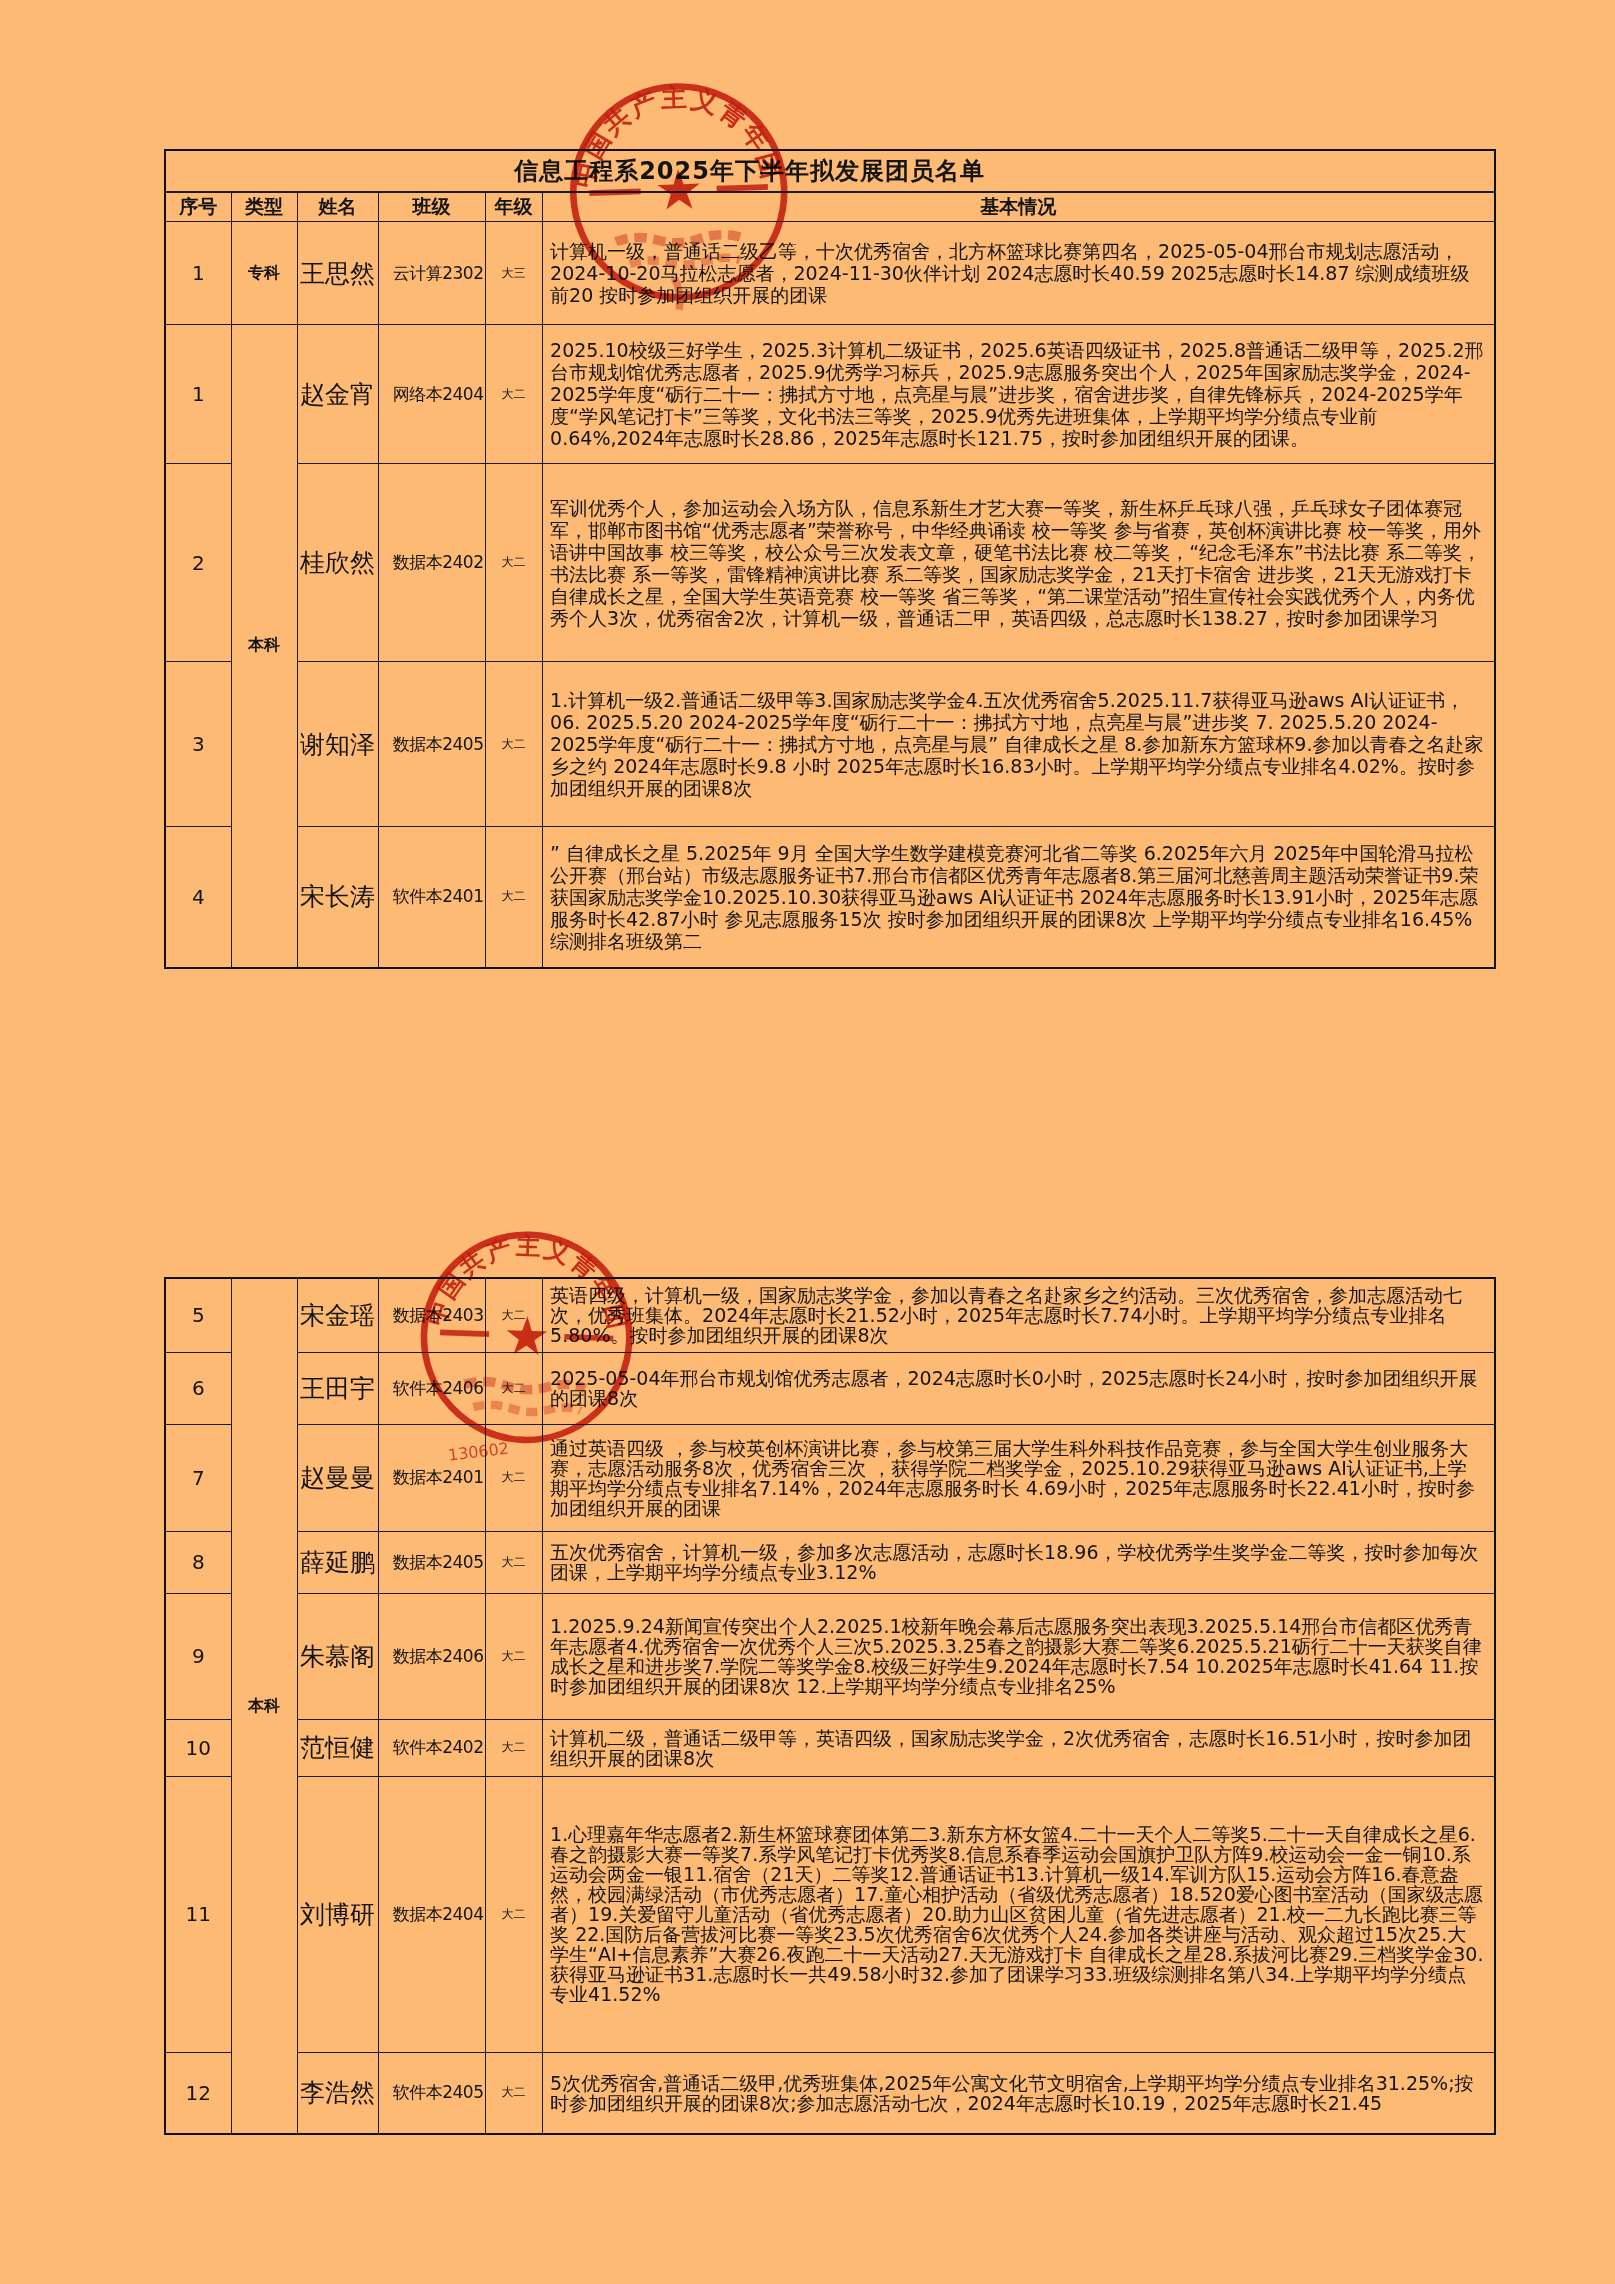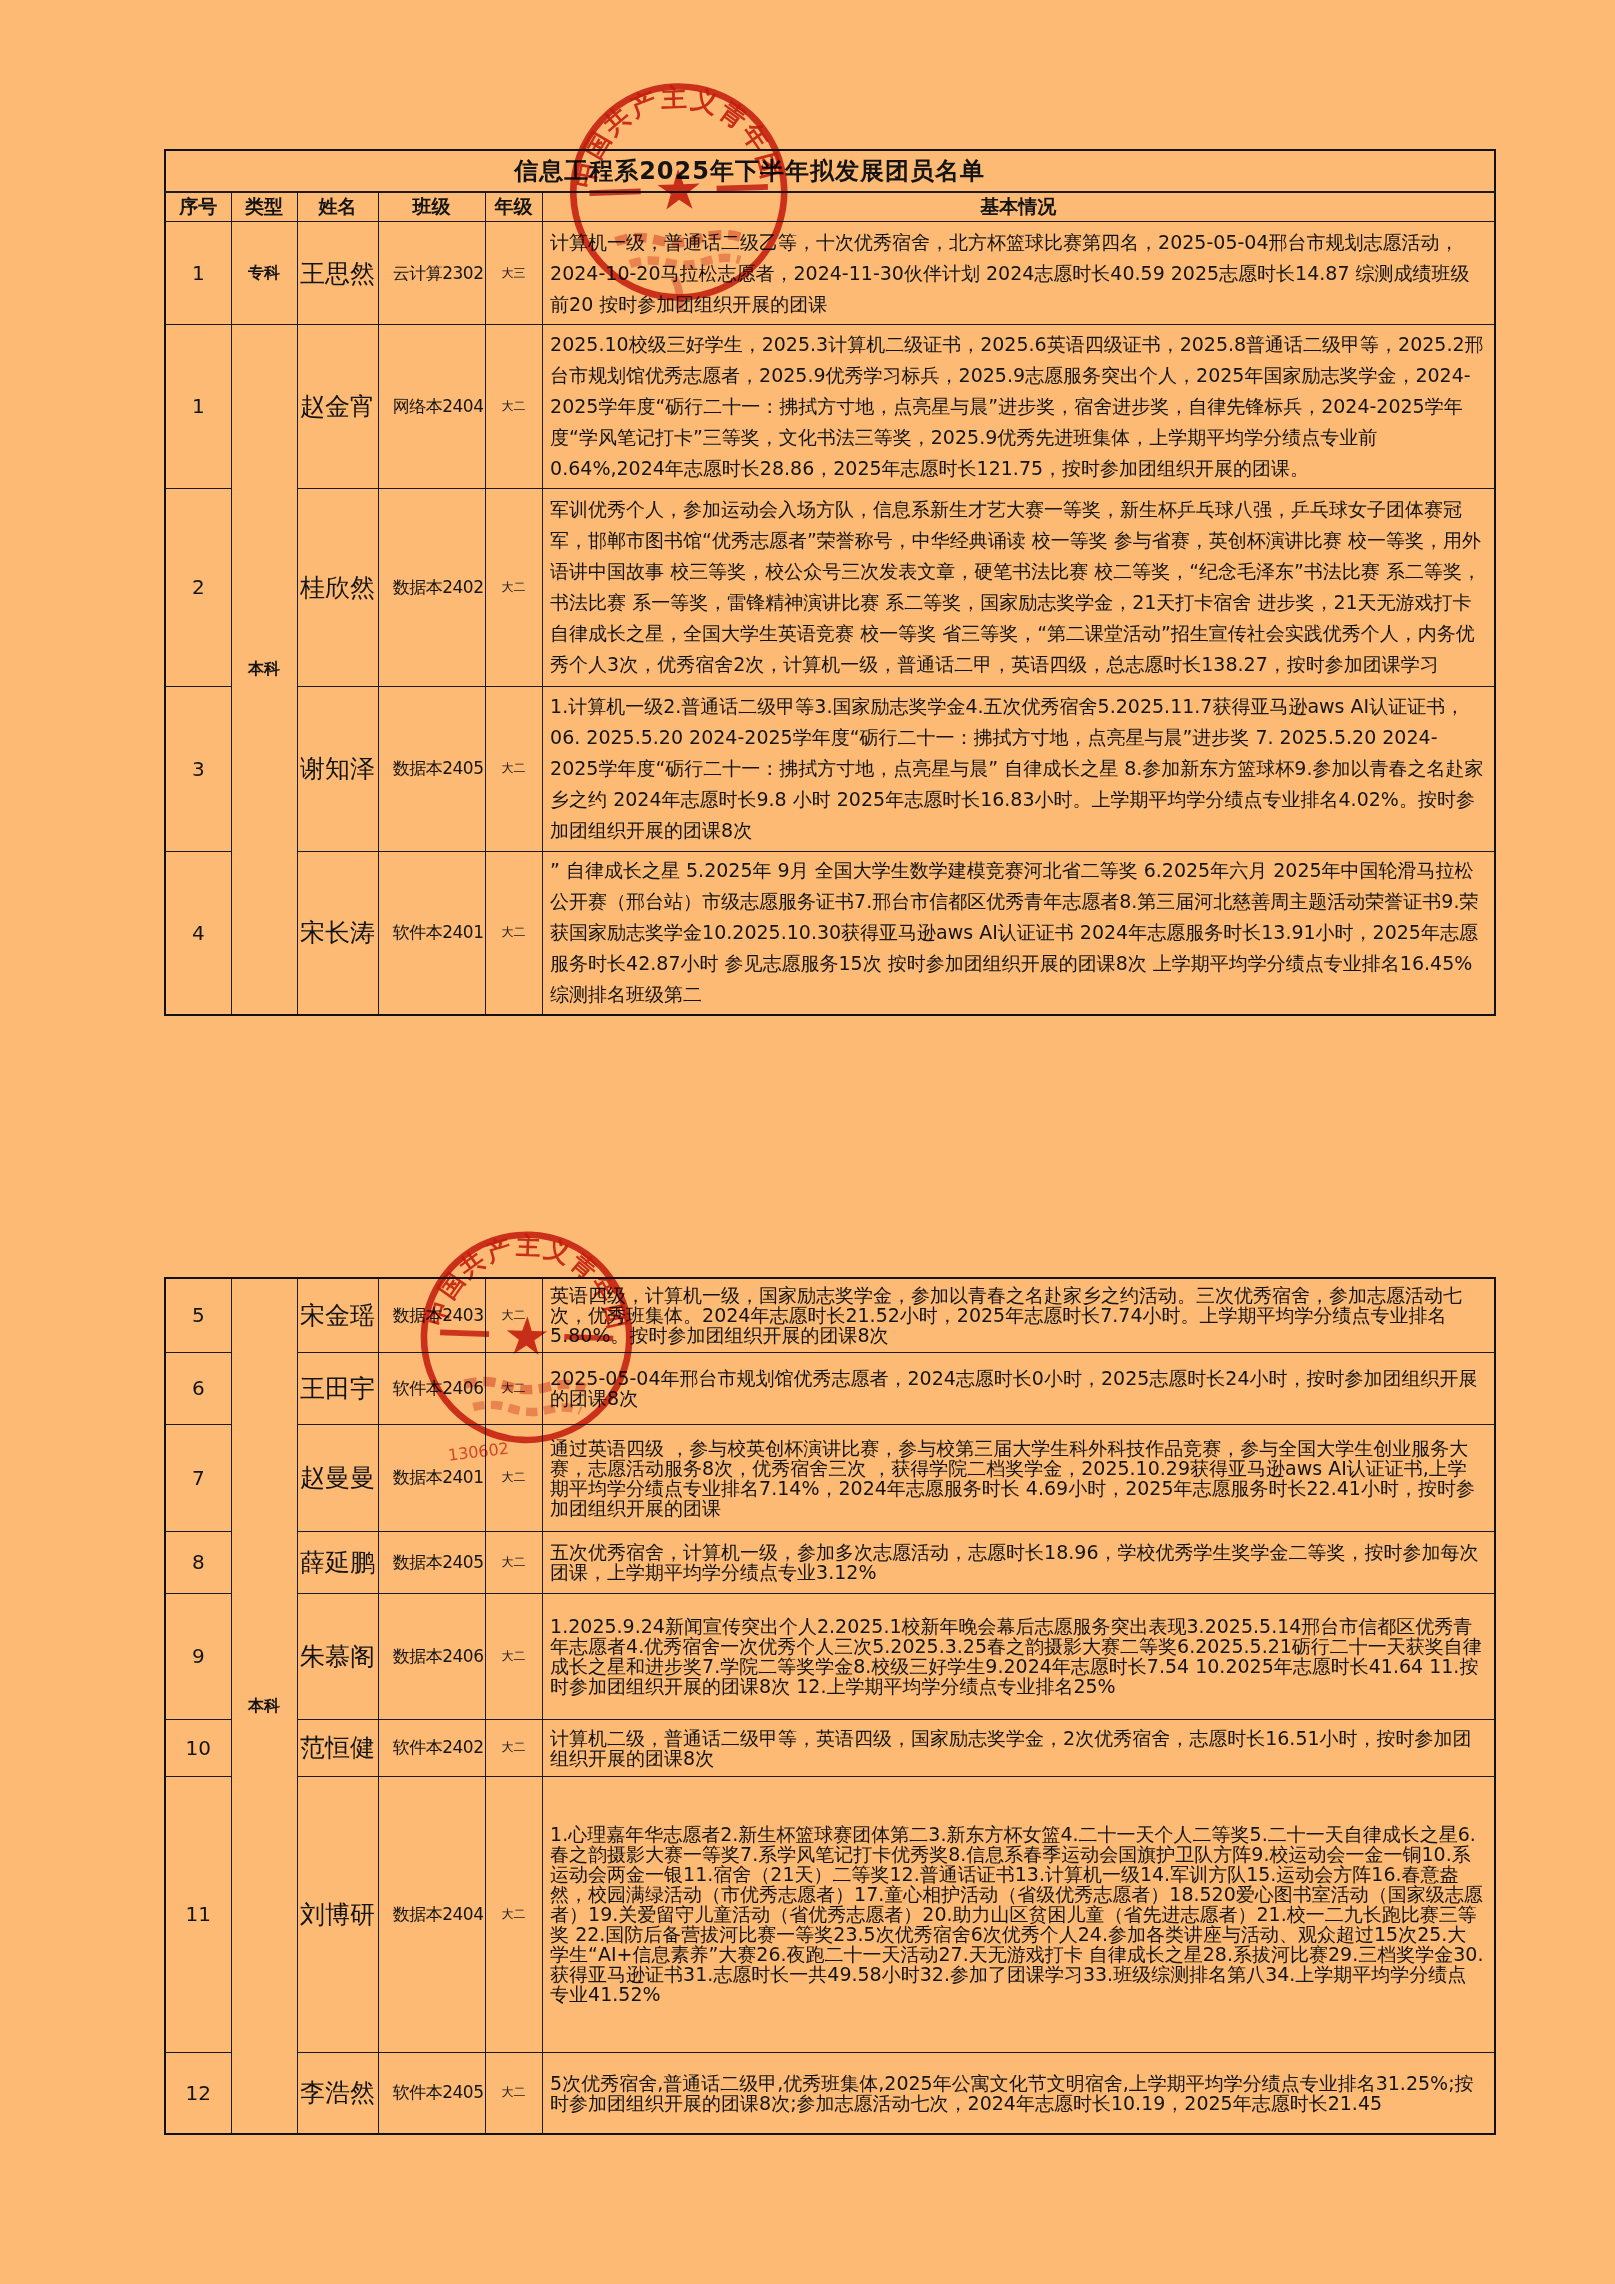--- a/index.html
+++ b/index.html
@@ -34,21 +34,21 @@
     border-bottom-width:2.9px !important;
   }
   .head-row th { height:28.5px; font-size:19px; font-weight:bold; text-align:center; }
 
   .c-num   { text-align:center; font-size:20px; }
   .c-type  { text-align:center; font-size:16px; font-weight:bold; }
   .c-name  { text-align:center; font-size:25px; white-space:nowrap; }
   .c-class { text-align:right; font-size:17px; white-space:nowrap; letter-spacing:-0.5px; }
   .c-grade { text-align:center; font-size:12px; white-space:nowrap; }
   .c-info  {
-    font-size:19px; line-height:31px; text-align:left;
+    font-size:19px; line-height:22px; text-align:left;
     padding:3.8px 9.5px 3.8px 7.6px; letter-spacing:0;
   }
   .t2 .c-info { line-height:20px; }
 
   
   .stamp { position:absolute; mix-blend-mode:multiply; pointer-events:none; }
   .stamp1 { left:559px; top:76px;  width:240px; height:247px; transform:rotate(-2deg); }
   .stamp2 { left:415px; top:1227px; width:226px; height:249px; transform:rotate(2deg); }
   .stamp svg { width:100%; height:100%; }
 </style>

